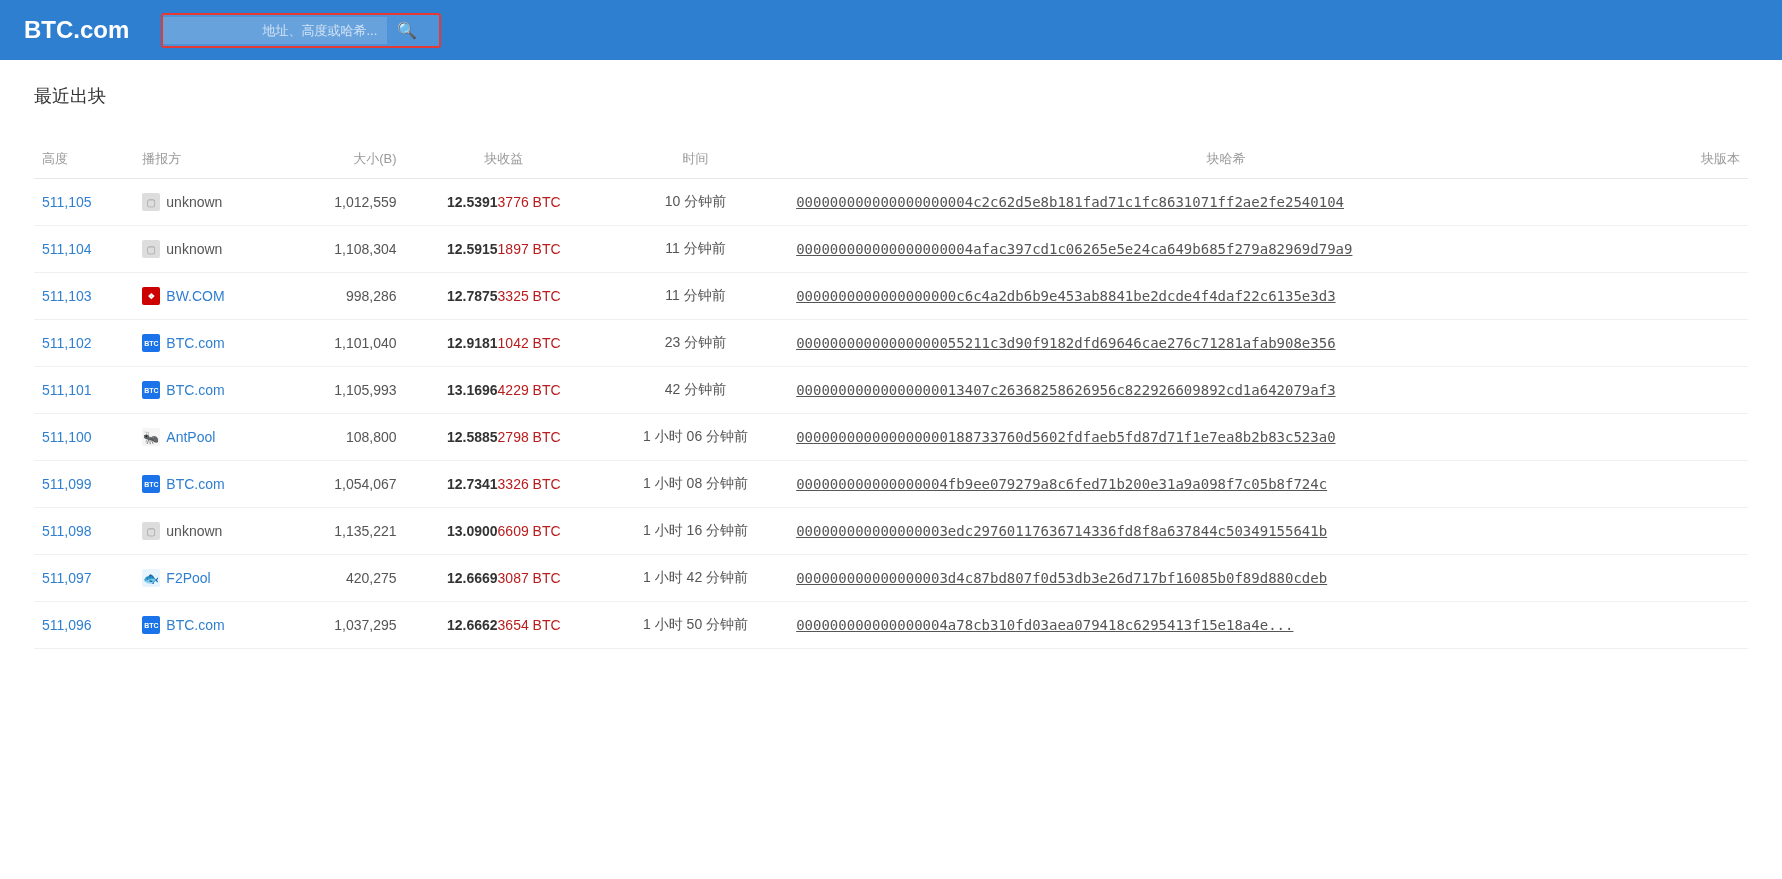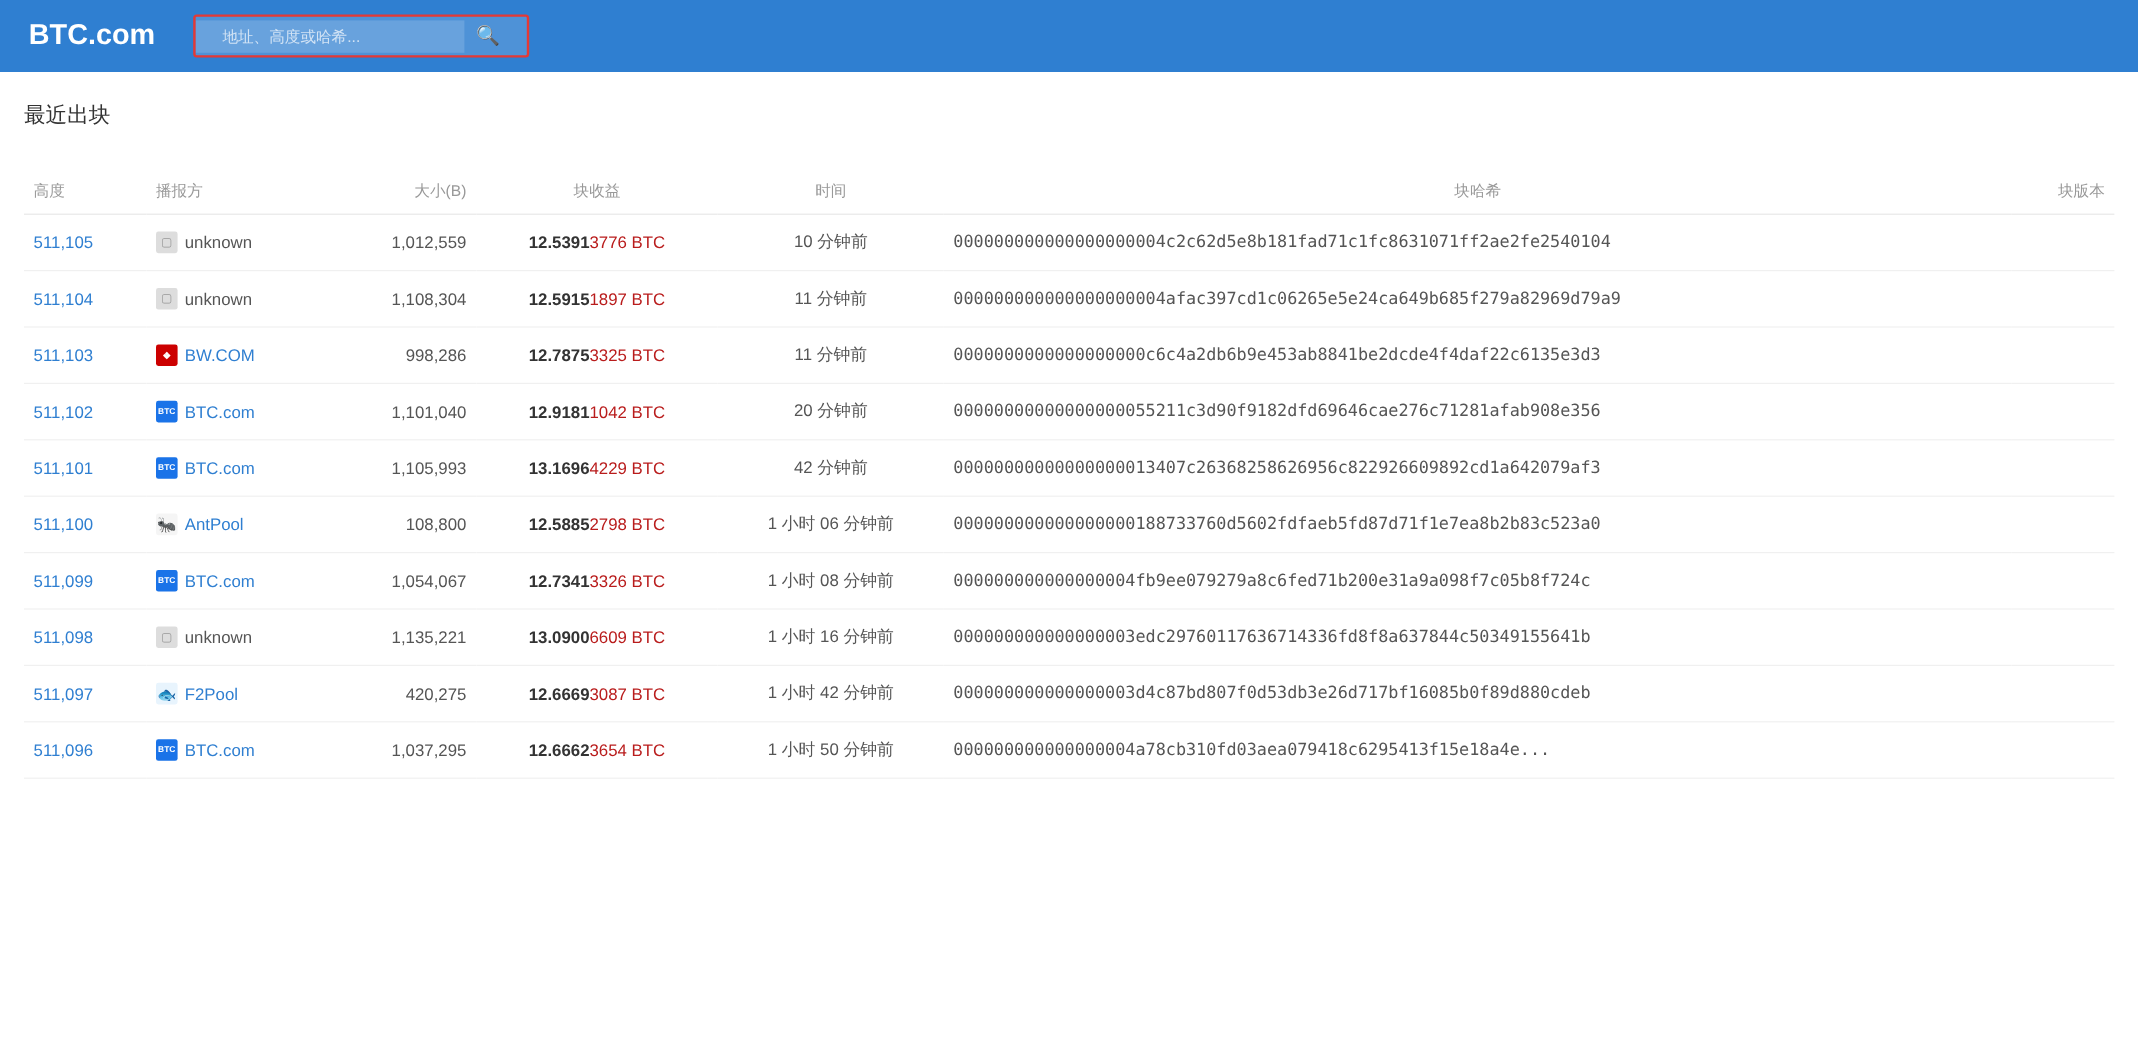--- a/index.html
+++ b/index.html
@@ -43,39 +43,40 @@
       border-radius: 3px;
       overflow: hidden;
       background: rgba(255,255,255,0.15);
       min-width: 280px;
     }
     .search-input {
       background: rgba(255,255,255,0.15);
       border: none;
       outline: none;
       color: rgba(255,255,255,0.9);
-      padding: 6px 22px;
+      padding: 6px 10px;
       font-size: 13px;
       width: 224px;
+      text-align: right;
     }
     .search-input::placeholder { color: rgba(255,255,255,0.7); }
     .search-btn {
       background: transparent;
       border: none;
       color: white;
       cursor: pointer;
       padding: 6px 10px;
       font-size: 16px;
     }
 
     
     .main {
       background: white;
       margin: 0;
-      padding: 24px 20px;
+      padding: 24px 34px;
       min-height: calc(100vh - 60px);
     }
     .section-title {
       font-size: 18px;
       font-weight: normal;
       color: #333;
       margin-bottom: 20px;
       padding-bottom: 12px;
     }
 
@@ -156,20 +157,21 @@
     .miner-name.unknown-name {
       color: #555;
       cursor: default;
     }
     .reward-bold { font-weight: bold; color: #333; }
     .reward-light { color: #b91c1c; }
     .hash-text {
       font-family: monospace;
       font-size: 12px;
       color: #555;
+      text-decoration: underline;
     }
     .version-col { text-align: right; color: #999; font-size: 13px; }
     .size-right { text-align: right; }
   </style>
 </head>
 <body>
 
 <div>
   <div class="header">
     <div class="logo">BTC.com</div>
@@ -243,21 +245,21 @@
           <td>
             <div class="miner-cell">
               <span class="miner-icon btccom">
                 <span style="font-size:7px;font-weight:bold;color:white;">BTC</span>
               </span>
               <span class="miner-name">BTC.com</span>
             </div>
           </td>
           <td class="size-right">1,101,040</td>
           <td class="center"><span class="reward-bold">12.9181</span><span class="reward-light">1042 BTC</span></td>
-          <td class="center">20 分钟前</td>
+          <td class="center">23 分钟前</td>
           <td class="hash-text">00000000000000000055211c3d90f9182dfd69646cae276c71281afab908e356</td>
           <td class="version-col"></td>
         </tr>
         <tr>
           <td><a class="height-link">511,101</a></td>
           <td>
             <div class="miner-cell">
               <span class="miner-icon btccom">
                 <span style="font-size:7px;font-weight:bold;color:white;">BTC</span>
               </span>

